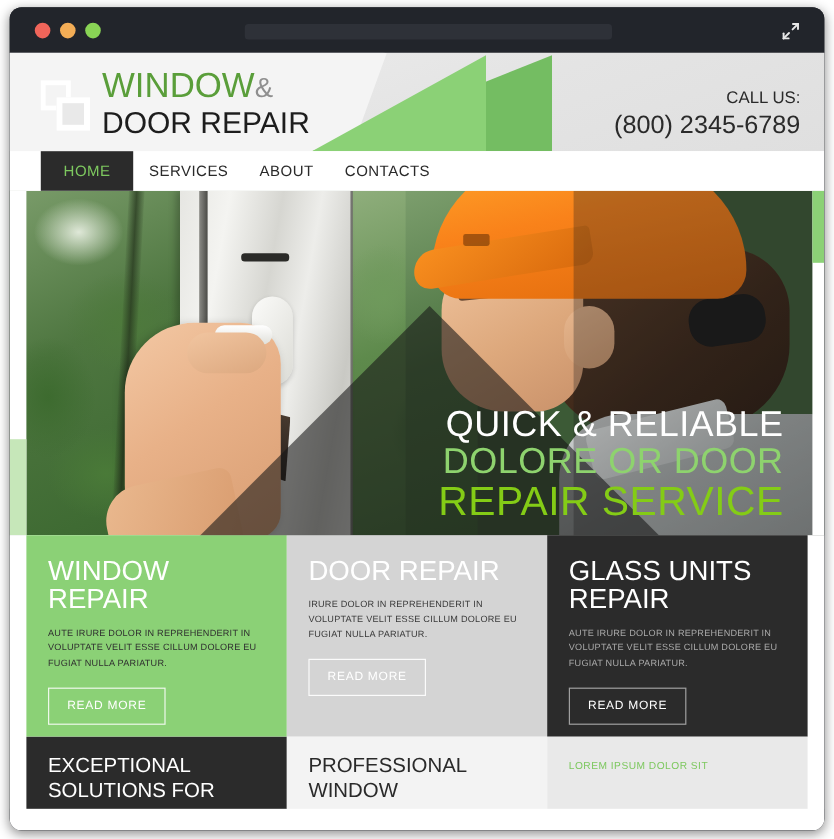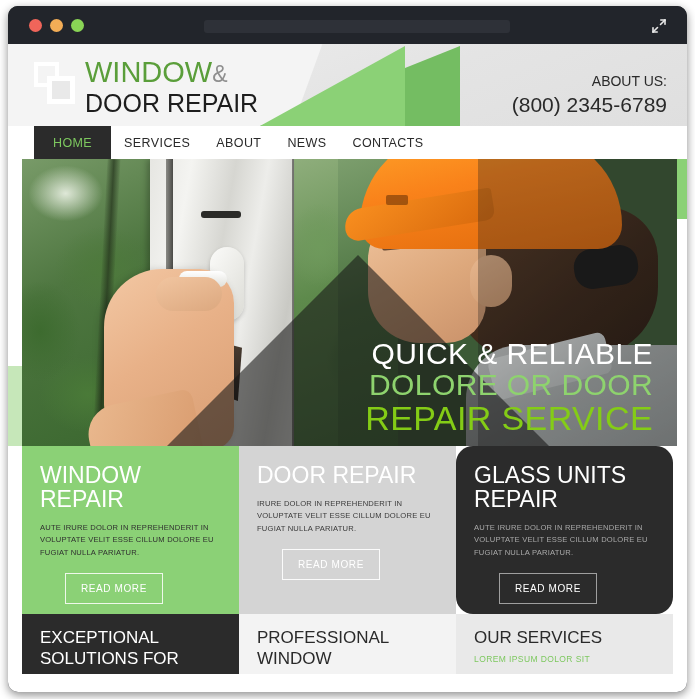--- a/index.html
+++ b/index.html
@@ -103,21 +103,21 @@
     border-style: solid;
     border-width: 0 0 80px 145px;
     border-color: transparent transparent #8bd176 transparent;
   }
 
   .logo-block {
     position: absolute;
     left: 26px;
     top: 10px;
     display: flex;
-    align-items: flex-start;
+    align-items: center;
   }
   .logo-mark {
     width: 42px;
     height: 44px;
     position: relative;
     margin-top: 8px;
     margin-right: 9px;
     flex: none;
   }
   .logo-sq-back {
@@ -467,21 +467,21 @@
     padding: 0 14px 0 14px;
     background: #ffffff;
   }
   .card {
     flex: 1;
     padding: 18px 18px 0 18px;
     position: relative;
   }
   .card.green { background: #8bd176; }
   .card.gray  { background: #d4d4d4; }
-  .card.dark  { background: #2b2b2b; border-radius: 17px; }
+  .card.dark  { background: #2b2b2b; }
 
   .card-title {
     font-size: 23px;
     line-height: 1.04;
     color: #ffffff;
     letter-spacing: 0px;
     font-weight: 400;
     margin-bottom: 10px;
   }
   .card-body {
@@ -496,21 +496,20 @@
   .card.dark  .card-body { color: #a9a9a9; }
 
   .read-more {
     display: inline-block;
     padding: 9px 15px;
     font-size: 10px;
     letter-spacing: 0.6px;
     color: #ffffff;
     cursor: pointer;
     background: transparent;
-    margin-left: 25px;
   }
   .card.green .read-more { border: 1.5px solid rgba(255,255,255,0.85); }
   .card.gray  .read-more { border: 1.5px solid rgba(255,255,255,0.9); }
   .card.dark  .read-more { border: 1.5px solid rgba(255,255,255,0.55); }
 
   
   .bottom-strip {
     position: relative;
     display: flex;
     height: 60px;
@@ -579,30 +578,29 @@
           <span class="logo-sq-back"></span>
           <span class="logo-sq-front"></span>
         </div>
         <div class="logo-text">
           <div class="logo-line1"><span class="w-green">WINDOW</span><span class="w-amp">&amp;</span></div>
           <div class="logo-line2">DOOR REPAIR</div>
         </div>
       </div>
 
       <div class="call-block">
-        <div class="call-label">ABOUT US:</div>
+        <div class="call-label">CALL US:</div>
         <div class="call-number">(800) 2345-6789</div>
       </div>
     </header>
 
     <nav class="site-nav">
       <div class="nav-item active">HOME</div>
       <div class="nav-item">SERVICES</div>
       <div class="nav-item">ABOUT</div>
-      <div class="nav-item">NEWS</div>
       <div class="nav-item">CONTACTS</div>
     </nav>
 
     <section class="hero">
       <div class="hero-photo">
         <div class="foliage"></div>
         <div class="trunk"></div>
         <div class="window-glass-right"></div>
         <div class="glass-edge"></div>
         <div class="window-frame"></div>
@@ -664,19 +662,18 @@
     </section>
 
     <section class="bottom-strip">
       <div class="bcol dark">
         <div class="bcol-title">EXCEPTIONAL SOLUTIONS FOR</div>
       </div>
       <div class="bcol white">
         <div class="bcol-title">PROFESSIONAL WINDOW</div>
       </div>
       <div class="bcol soft">
-        <div class="bcol-title">OUR SERVICES</div>
         <div class="bcol-sub">LOREM IPSUM DOLOR SIT</div>
       </div>
     </section>
 
   </div>
 </div>
 
 </body></html>

